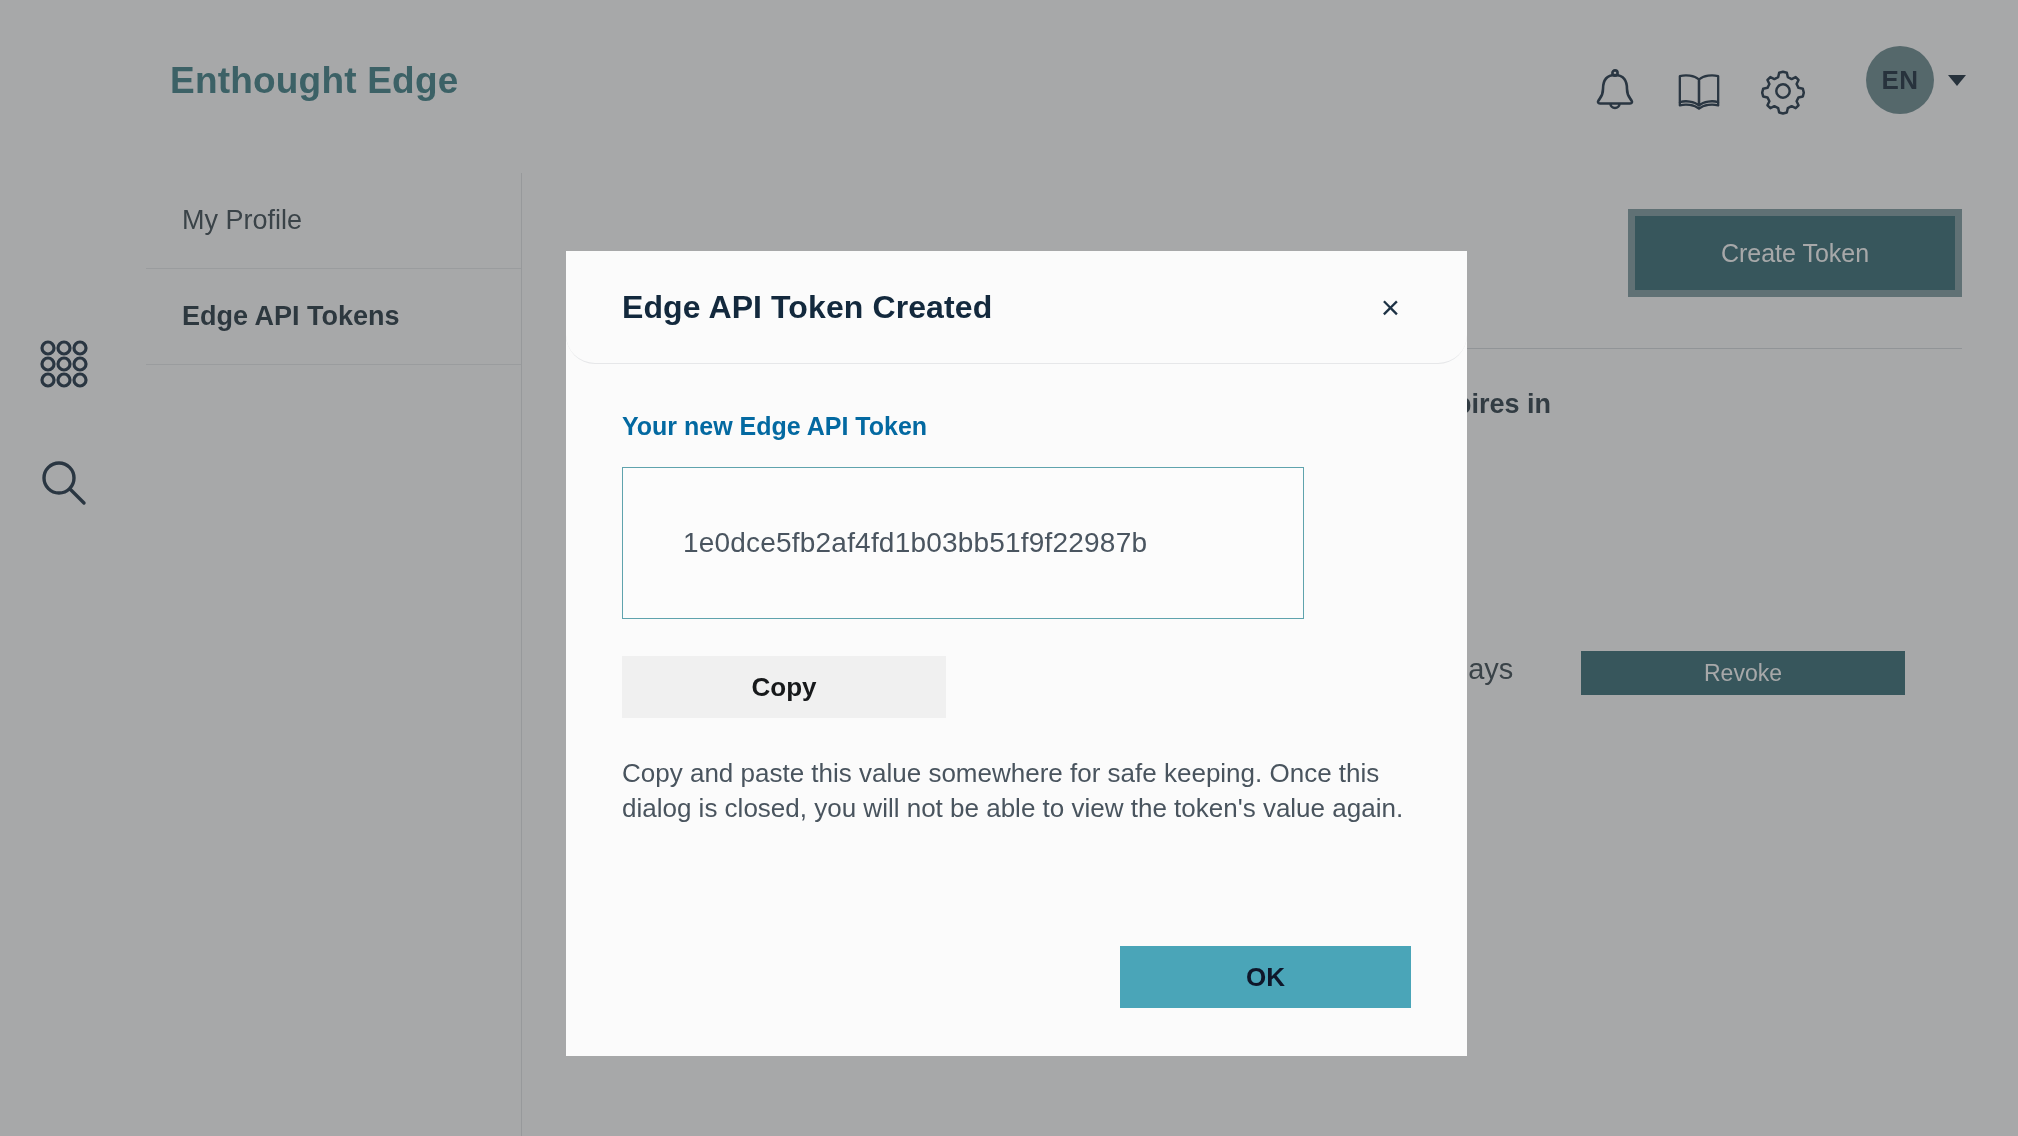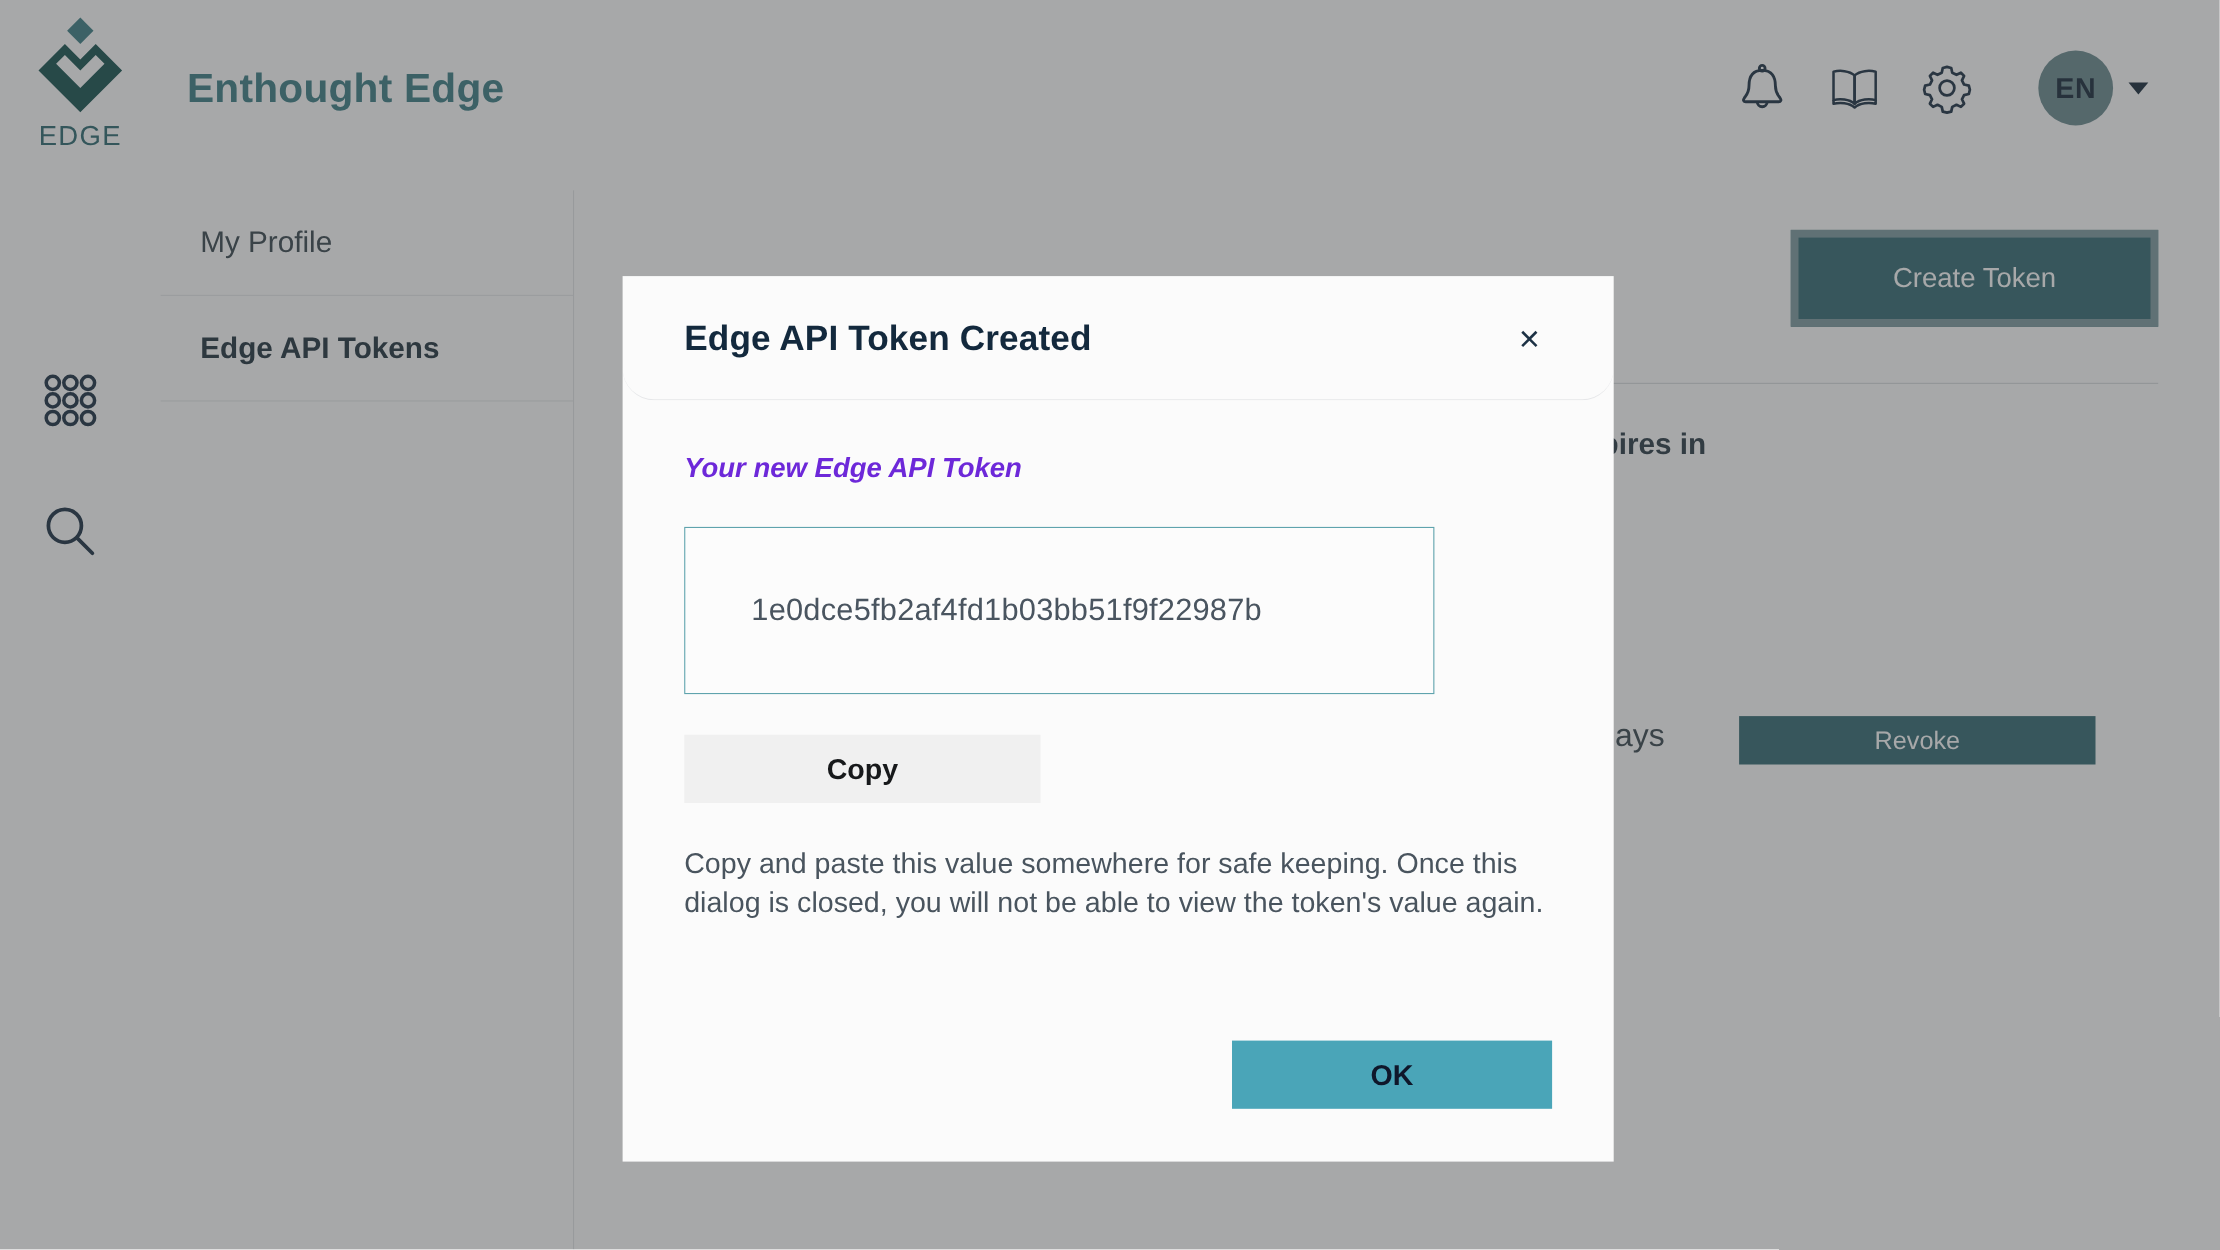--- a/index.html
+++ b/index.html
@@ -75,24 +75,24 @@
     position: absolute;
     left: 24px;
     top: 60px;
     font-size: 37px;
     font-weight: 700;
     color: #3d7f86;
     letter-spacing: .2px;
   }
   .topbar-actions {
     position: absolute;
-    right: 65px;
+    right: 52px;
     top: 46px;
     display: flex;
-    align-items: center;
+    align-items: flex-end;
     gap: 38px;
   }
   .tb-icon {
     width: 46px; height: 46px;
     display: flex; align-items: center; justify-content: center;
     cursor: pointer;
   }
   .avatar-group {
     display: flex;
     align-items: center;
@@ -230,23 +230,22 @@
     padding: 6px 10px;
   }
   .dlg-body {
     flex: 1 1 auto;
     padding: 48px 56px 0 56px;
     position: relative;
   }
   .field-label {
     font-size: 25px;
     font-weight: 700;
-    color: #6d28d9;
-    margin-bottom: 38px;
-    font-style: italic;
+    color: #0369a1;
+    margin-bottom: 26px;
   }
   .token-box {
     width: 682px;
     height: 152px;
     border: 1px solid #5fa3ad;
     background: #fcfcfc;
     display: flex;
     align-items: center;
     padding-left: 60px;
     font-size: 28px;
@@ -292,28 +291,20 @@
   }
 </style>
 </head>
 <body>
 
 <div class="app">
 
   <div class="page">
 
     <div class="rail">
-      <div class="logo-wrap">
-        <svg class="logo-mark" width="86" height="90" viewBox="0 0 86 90">
-          <polygon points="43,2 55,14 43,26 31,14" fill="#3d7f86"></polygon>
-          <path d="M43,88 L5,50 L29,26 L43,40 L57,26 L81,50 Z
-                   M43,66 L65,44 L57,36 L43,50 L29,36 L21,44 Z" fill="#16524f" fill-rule="evenodd"></path>
-        </svg>
-        <span class="logo-word">EDGE</span>
-      </div>
 
       <div class="rail-icon grid">
         <svg width="52" height="52" viewBox="0 0 52 52">
           <g fill="none" stroke="#1c3144" stroke-width="3.2">
             <circle cx="10" cy="10" r="6"></circle>
               <circle cx="26" cy="10" r="6"></circle>
               <circle cx="42" cy="10" r="6"></circle>
             <circle cx="10" cy="26" r="6"></circle>
               <circle cx="26" cy="26" r="6"></circle>
               <circle cx="42" cy="26" r="6"></circle>

